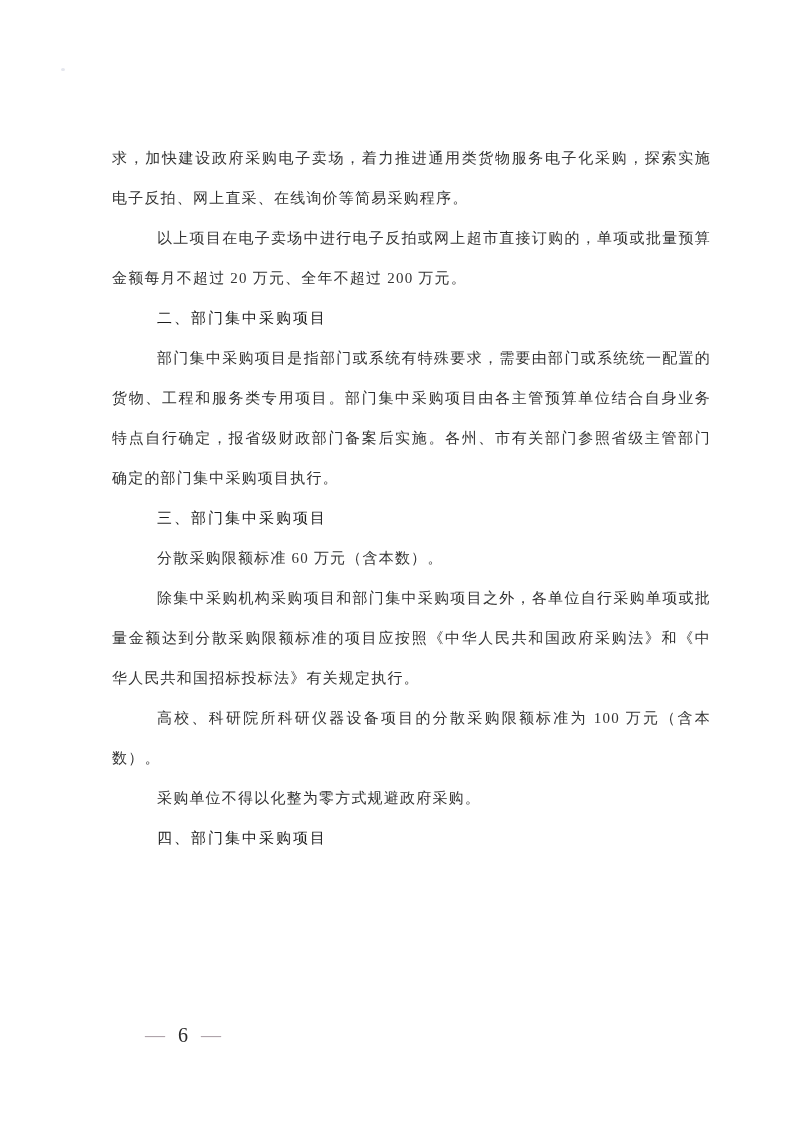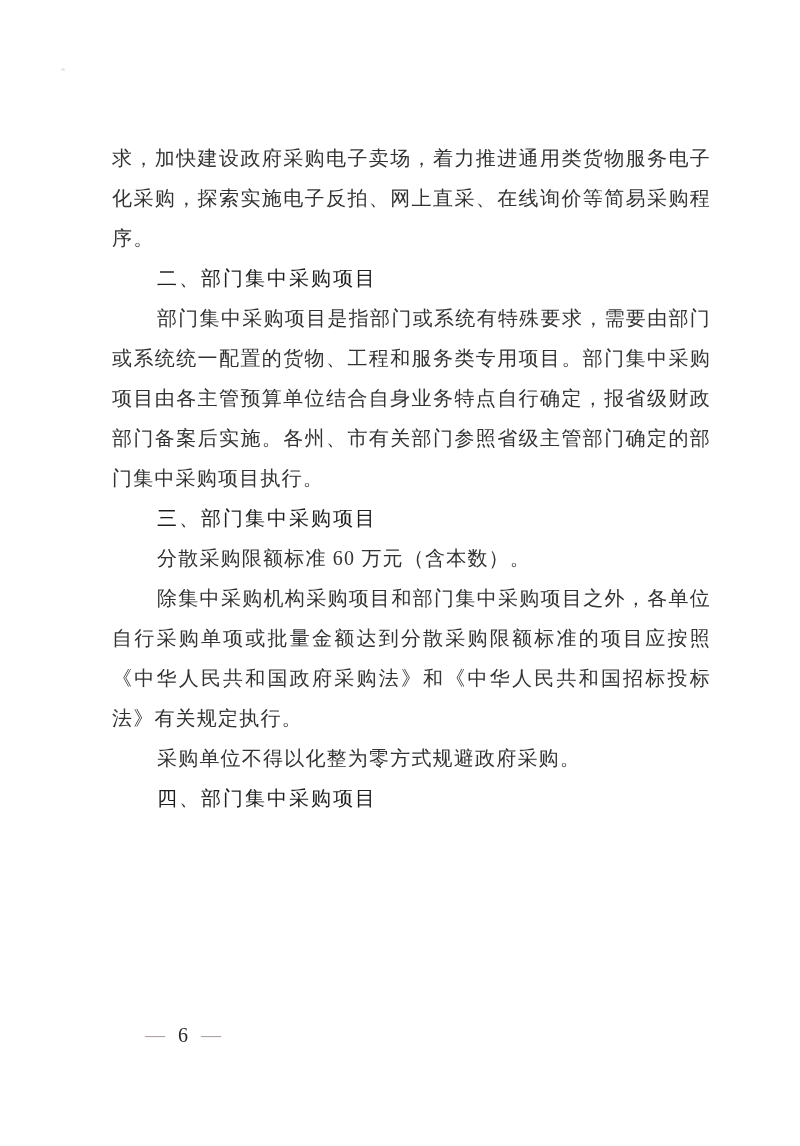--- a/index.html
+++ b/index.html
@@ -17,21 +17,21 @@
   }
   .content {
     position: absolute;
     left: 112px;
     top: 138px;
     width: 599px;
   }
   .para, .heading {
     margin: 0;
     padding: 0;
-    font-size: 20px;
+    font-size: 15px;
     line-height: 40px;
     letter-spacing: 1.2px;
     color: #333333;
     text-align: justify;
     text-align-last: left;
   }
   .para {
     text-indent: 45px;
     font-weight: normal;
   }
@@ -77,31 +77,33 @@
 </style>
 </head>
 <body>
 
 <div class="page">
   <span class="scan-speck"></span>
 
   <main class="content">
     <p class="para no-indent">求，加快建设政府采购电子卖场，着力推进通用类货物服务电子化采购，探索实施电子反拍、网上直采、在线询价等简易采购程序。</p>
 
+    <p class="para">以上项目在电子卖场中进行电子反拍或网上超市直接订购的，单项或批量预算金额每月不超过 20 万元、全年不超过 200 万元。</p>
 
     <h2 class="heading">二、部门集中采购项目</h2>
 
     <p class="para">部门集中采购项目是指部门或系统有特殊要求，需要由部门或系统统一配置的货物、工程和服务类专用项目。部门集中采购项目由各主管预算单位结合自身业务特点自行确定，报省级财政部门备案后实施。各州、市有关部门参照省级主管部门确定的部门集中采购项目执行。</p>
 
     <h2 class="heading">三、部门集中采购项目</h2>
 
     <p class="para">分散采购限额标准 60 万元（含本数）。</p>
 
     <p class="para">除集中采购机构采购项目和部门集中采购项目之外，各单位自行采购单项或批量金额达到分散采购限额标准的项目应按照《中华人民共和国政府采购法》和《中华人民共和国招标投标法》有关规定执行。</p>
 
+    <p class="para">高校、科研院所科研仪器设备项目的分散采购限额标准为 100 万元（含本数）。</p>
 
     <p class="para">采购单位不得以化整为零方式规避政府采购。</p>
 
     <h2 class="heading">四、部门集中采购项目</h2>
   </main>
 
   <footer class="page-footer">
     <span class="dash">—</span>
     <span class="page-num">6</span>
     <span class="dash">—</span>

